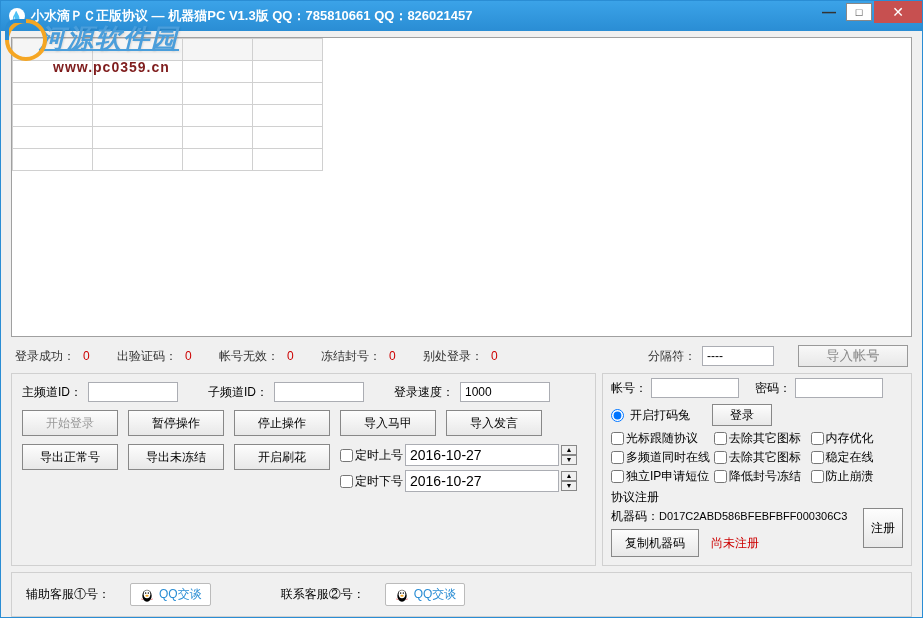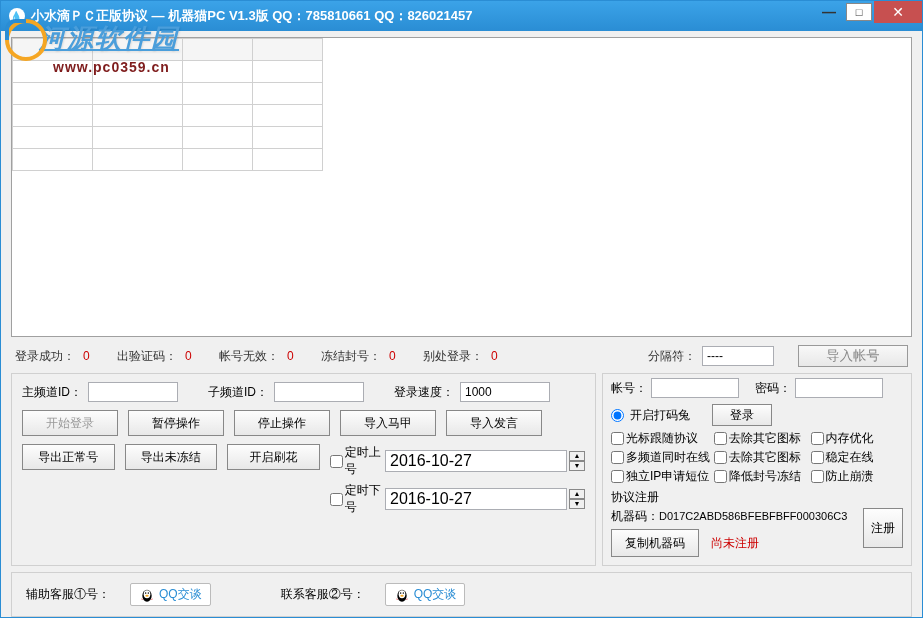--- a/index.html
+++ b/index.html
@@ -51,21 +51,21 @@
     .text-input { height: 20px; border: 1px solid #abadb3; padding: 0 4px; width: 90px; font-size:12px;}
     
     .btn-row { display: flex; gap: 10px; margin-bottom: 8px; }
     .action-btn { width: 96px; height: 26px; background: linear-gradient(#fdfdfd,#e8e8e8); border: 1px solid #888; cursor: pointer; font-size:12px; font-family:inherit;}
     .action-btn.disabled { color: #999; }
     .action-btn.sm { width: 60px; height: 22px; }
     
     .timer-group { display: flex; flex-direction: column; gap: 4px; }
     .timer-row { display: flex; align-items: center; gap: 2px; }
     .chk { width: 13px; height: 13px; }
-    .date-input { width: 182px; height: 22px; border: 1px solid #abadb3; padding: 0 4px; font-size:16px;}
+    .date-input { width: 154px; height: 22px; border: 1px solid #abadb3; padding: 0 4px; font-size:14px;}
     .spinner { display: flex; flex-direction: column; }
     .spin-btn { width: 16px; height: 10px; border: 1px solid #888; background: #f0f0f0; font-size: 7px; line-height: 7px; cursor:pointer; text-align:center;}
     
     .right-title { margin-bottom: 4px; }
     .right-field-row { display: flex; align-items: center; gap: 4px; margin-bottom: 6px; }
     .right-field-row .text-input { width: 88px; }
     
     .radio-row { display: flex; align-items: center; gap: 6px; margin-bottom: 4px; }
     
     .check-grid { display: grid; grid-template-columns: repeat(3, 1fr); gap: 2px 4px; margin-bottom: 4px; }

